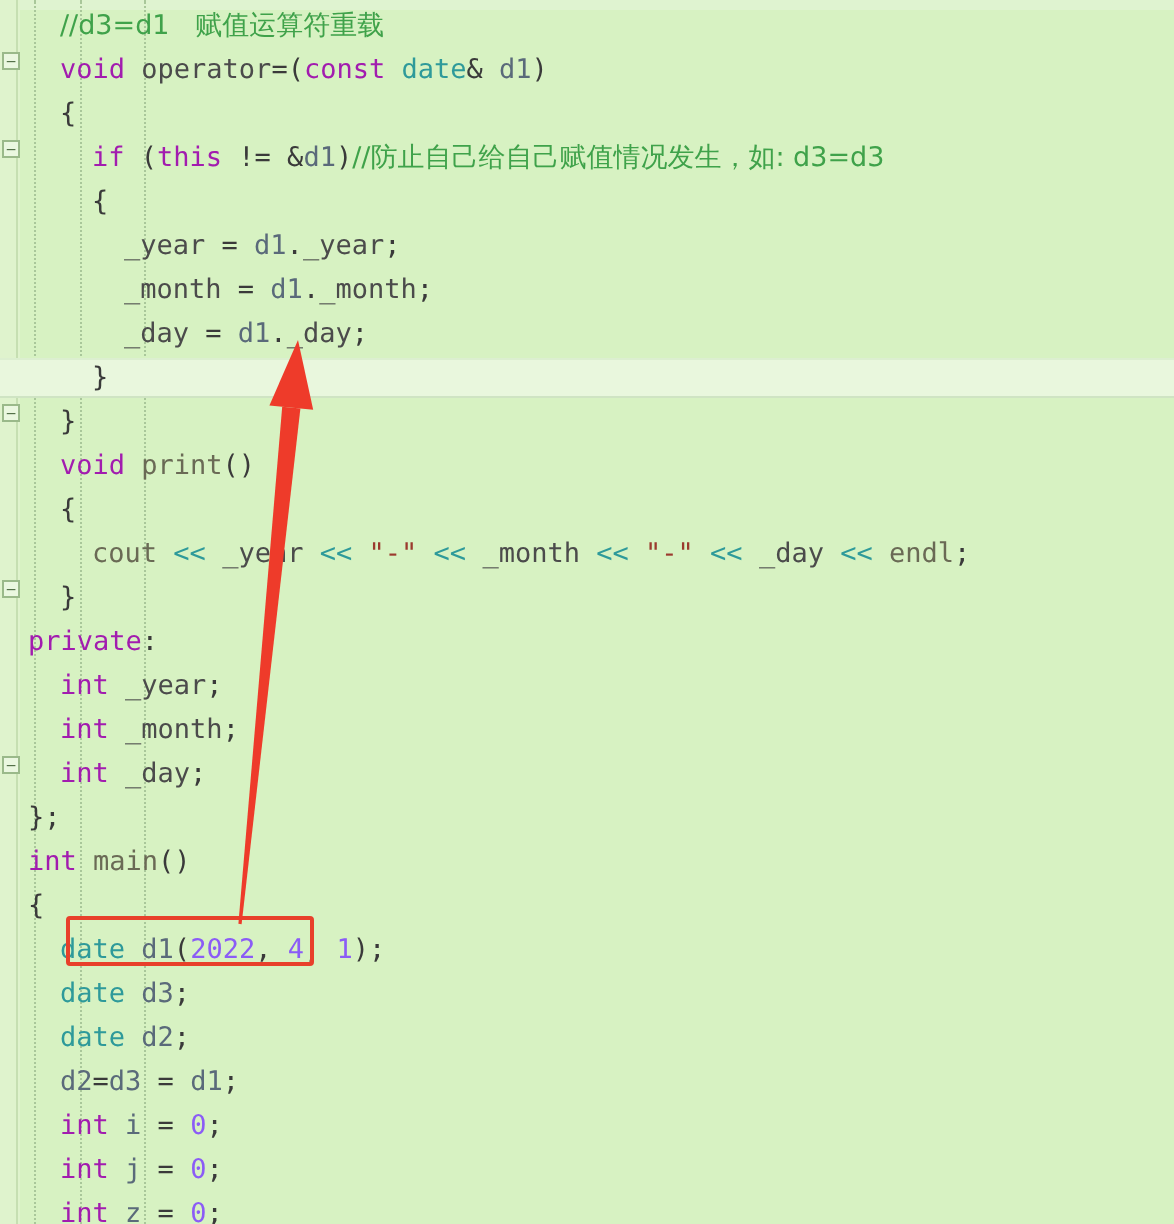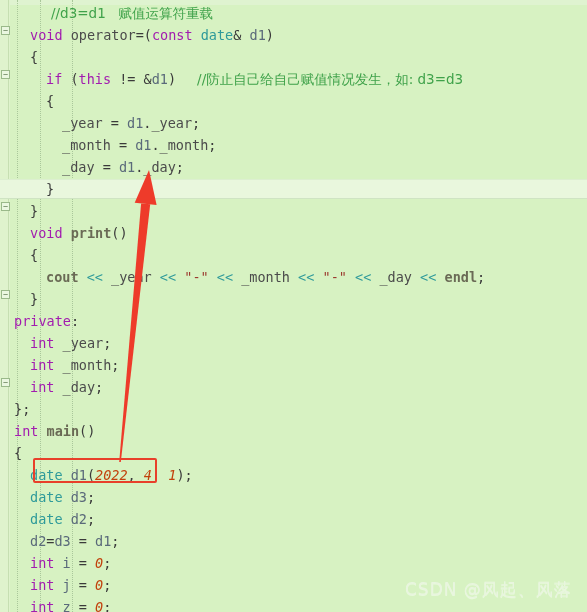--- a/index.html
+++ b/index.html
@@ -83,26 +83,26 @@
     width: 587px;
     height: 18px;
     background: #e9f7dd;
     border-top: 1px solid #dcefd0;
     border-bottom: 1px solid #cfe4c3;
   }
   
   .tok-kw      { color: #a21caf; }
   .tok-type    { color: #2e9a9a; }
   .tok-plain   { color: #3a3a3a; }
-  .tok-comment { color: #3fa24a; margin-left: 21px; }
+  .tok-comment { color: #3fa24a; }
   .tok-str     { color: #9b3a2e; }
-  .tok-num     { color: #c2410c; font-style: italic; }
+  .tok-num     { color: #8b5cf6; }
   .tok-ident   { color: #4b4b4b; }
   .tok-var     { color: #5a6a7a; }
-  .tok-fn      { color: #6a6a55; font-weight: bold; }
+  .tok-fn      { color: #6a6a55; }
   .tok-punct   { color: #3a3a3a; }
   .tok-op      { color: #3a3a3a; }
   .cn {
     font-family: "DejaVu Sans", "Liberation Sans", sans-serif;
     font-size: 13.5px;
   }
   
   .red-box {
     position: absolute;
     border: 2px solid #e8402a;
@@ -159,15 +159,14 @@
     <defs>
       <linearGradient id="arrowTaper" x1="0" y1="1" x2="0" y2="0">
         <stop offset="0" stop-color="#ee3b2a"></stop>
         <stop offset="1" stop-color="#ee3b2a"></stop>
       </linearGradient>
     </defs>
     <polygon id="arrow-shaft" points="120.8,462.1 150.2,204.3 141.1,203.4 119.2,461.9" fill="#ee3b2a"></polygon>
     <polygon id="arrow-head" points="149.0,170.0 156.6,204.9 134.7,202.7" fill="#ee3b2a"></polygon>
   </svg>
 
-  <div class="watermark" style="left: 405px; top: 578px; color: rgb(234, 246, 225);">CSDN @风起、风落</div>
 
 </div>
 
 </body></html>

